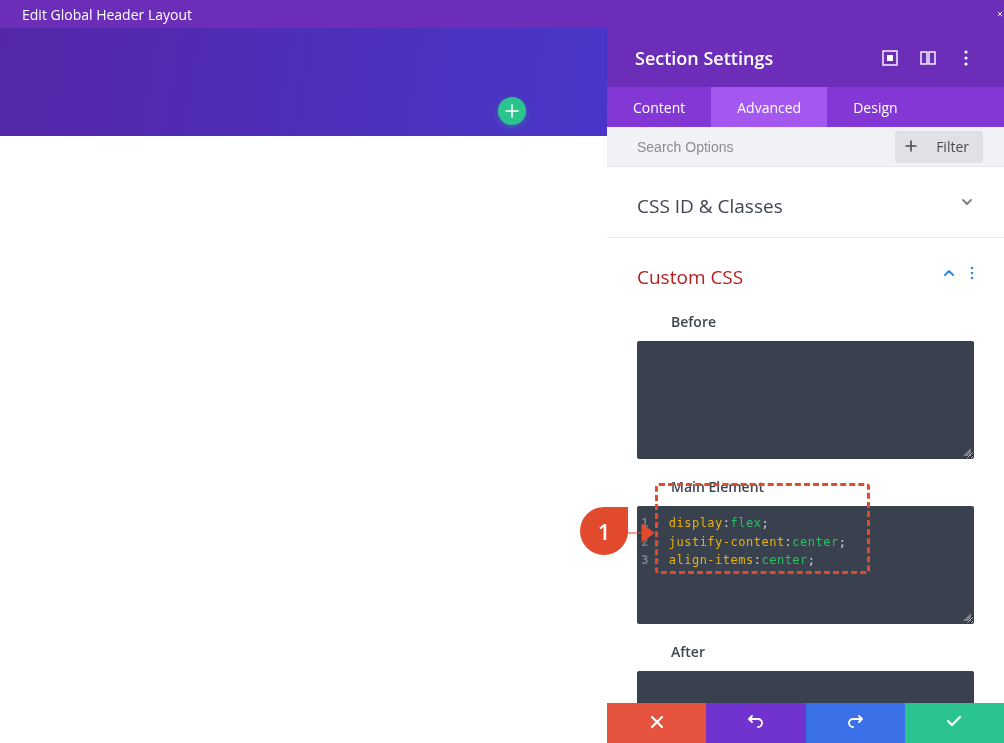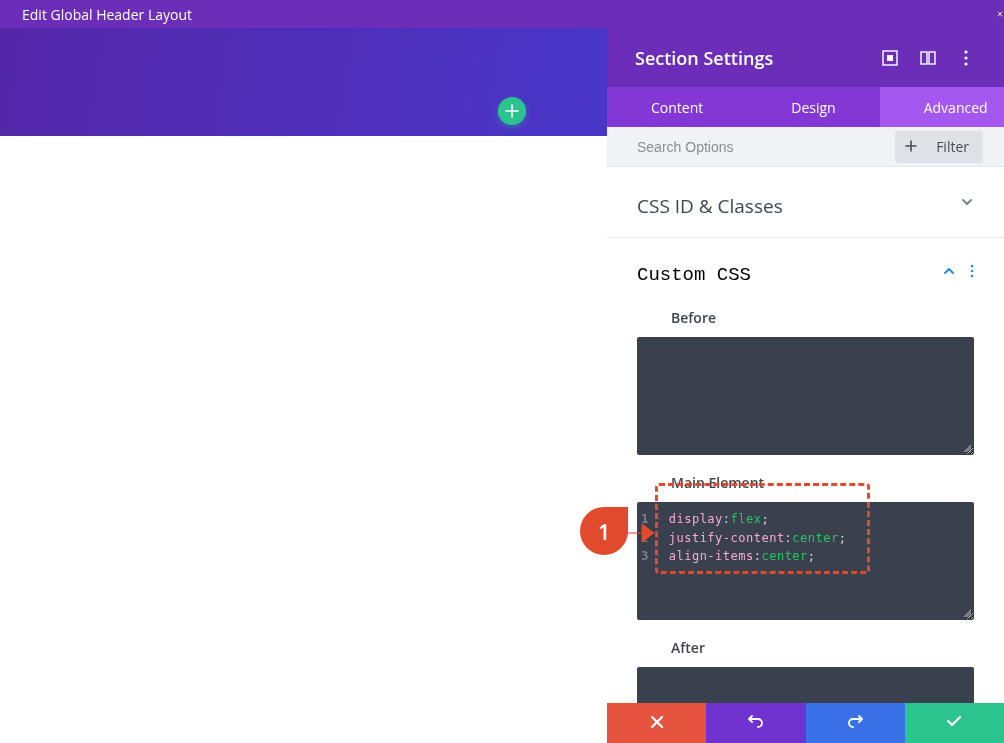--- a/index.html
+++ b/index.html
@@ -76,21 +76,21 @@
       justify-content: center;
       cursor: pointer;
     }
     .tabs {
       background: #8338d6;
       height: 40px;
       display: flex;
       align-items: stretch;
     }
     .tab {
-      padding: 0 44px;
+      padding: 0 26px;
       display: flex;
       align-items: center;
       color: #fff;
       font-size: 14px;
       cursor: pointer;
     }
     .tab.active {
       background: #a458ef;
     }
     .search-row {
@@ -135,21 +135,21 @@
       align-items: center;
       cursor: pointer;
     }
     .accordion-title {
       flex: 1;
       font-size: 19px;
       color: #3f4551;
       font-weight: 400;
       margin-top: 8px;
     }
-    .accordion-title.blue { color: #000000; font-weight: 500; font-family: Liberation Mono, monospace; }
+    .accordion-title.blue { color: #b91c1c; font-weight: 500; }
     .chevron { width: 14px; height: 14px; display: flex; align-items: center; justify-content: center; color: #7c8191; }
     .chevron.blue { color: #2a8de0; }
     .kebab-icon { margin-left: 14px; color: #2a8de0; cursor: pointer; display: flex; }
     .field-group {
       padding: 14px 30px 4px 30px;
     }
     .field-label {
       font-size: 14px;
       color: #3f4551;
       font-weight: 600;
@@ -185,21 +185,21 @@
     .lineno {
       width: 18px;
       text-align: right;
       color: #7a808c;
       padding-right: 6px;
       user-select: none;
       font-weight: 700;
     }
     .lineno-dot { color: #7a808c; opacity: .4; }
     .code-text { padding-left: 6px; }
-    .tok-prop { color: #f9a8d4; }
+    .tok-prop { color: #eab308; }
     .tok-val { color: #22c55e; }
     .tok-punct { color: #d6d8dc; }
     .annotation {
       position: absolute;
       left: 580px;
       top: 507px;
       pointer-events: none;
       z-index: 20;
     }
     .annotation-num {
@@ -302,22 +302,22 @@
       <svg width="4" height="16" viewBox="0 0 4 16">
           <circle cx="2" cy="2" r="1.6" fill="#fff"></circle>
           <circle cx="2" cy="8" r="1.6" fill="#fff"></circle>
           <circle cx="2" cy="14" r="1.6" fill="#fff"></circle>
         </svg>
     </div>
   </div>
 
   <div class="tabs">
     <div class="tab">Content</div>
+    <div class="tab active">Advanced</div>
     <div class="tab">Design</div>
-    <div class="tab active">Advanced</div>
   </div>
 
   <div class="search-row">
     <input class="search-input" placeholder="Search Options" style="">
     <div class="filter-btn">
       <span><svg width="12" height="12" viewBox="0 0 12 12">
             <path d="M6 1v10M1 6h10" stroke="#4a4c52" stroke-width="1.6" stroke-linecap="round"></path>
           </svg></span>
       <span>Filter</span>
     </div>

